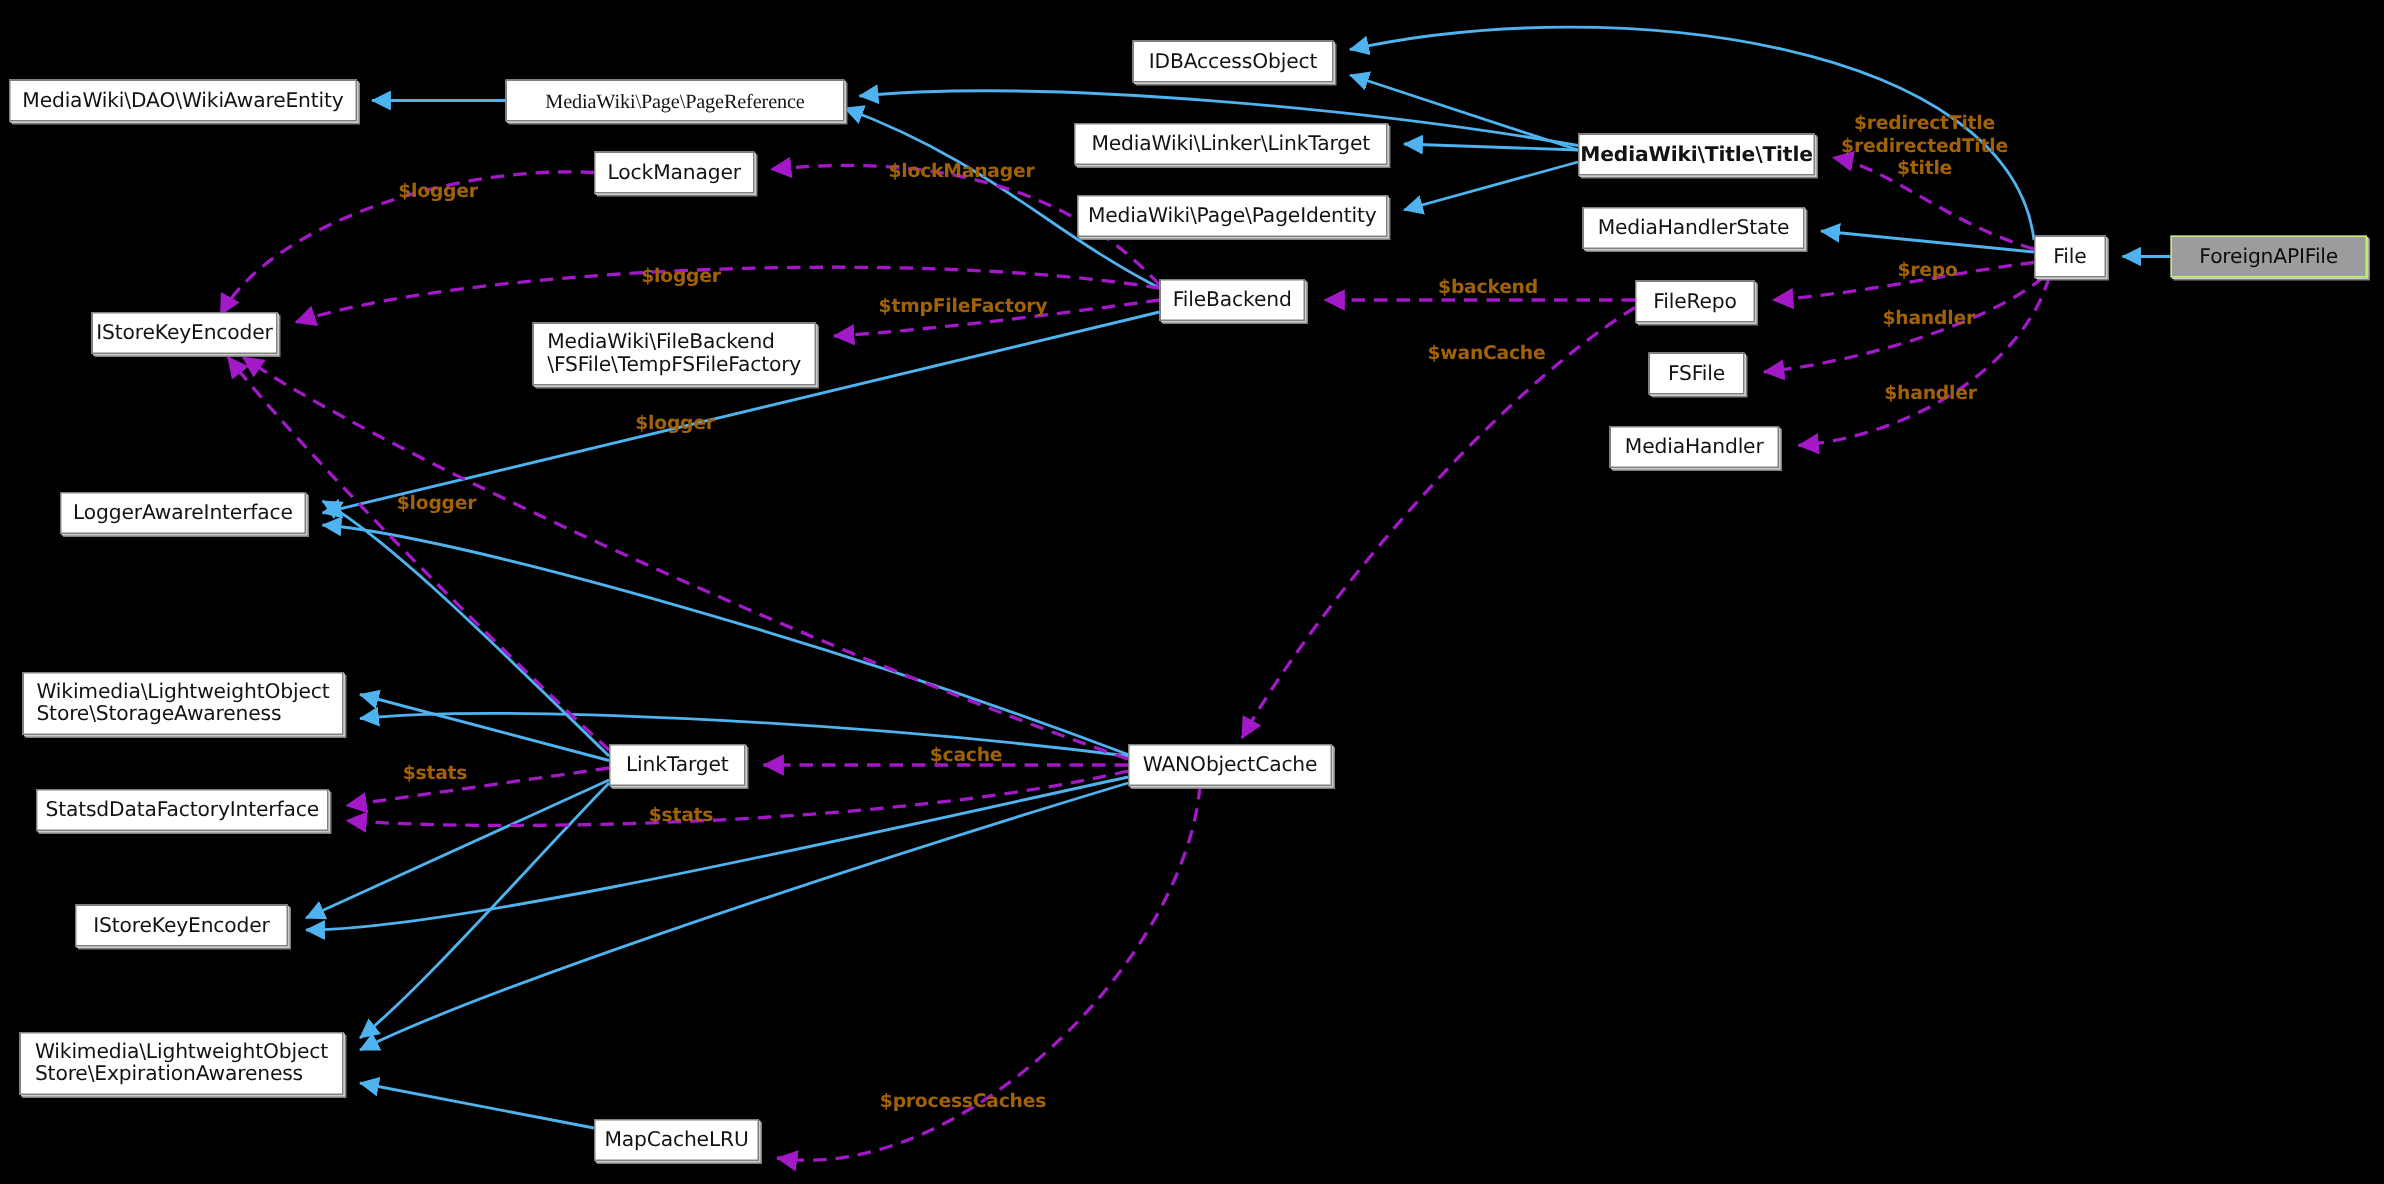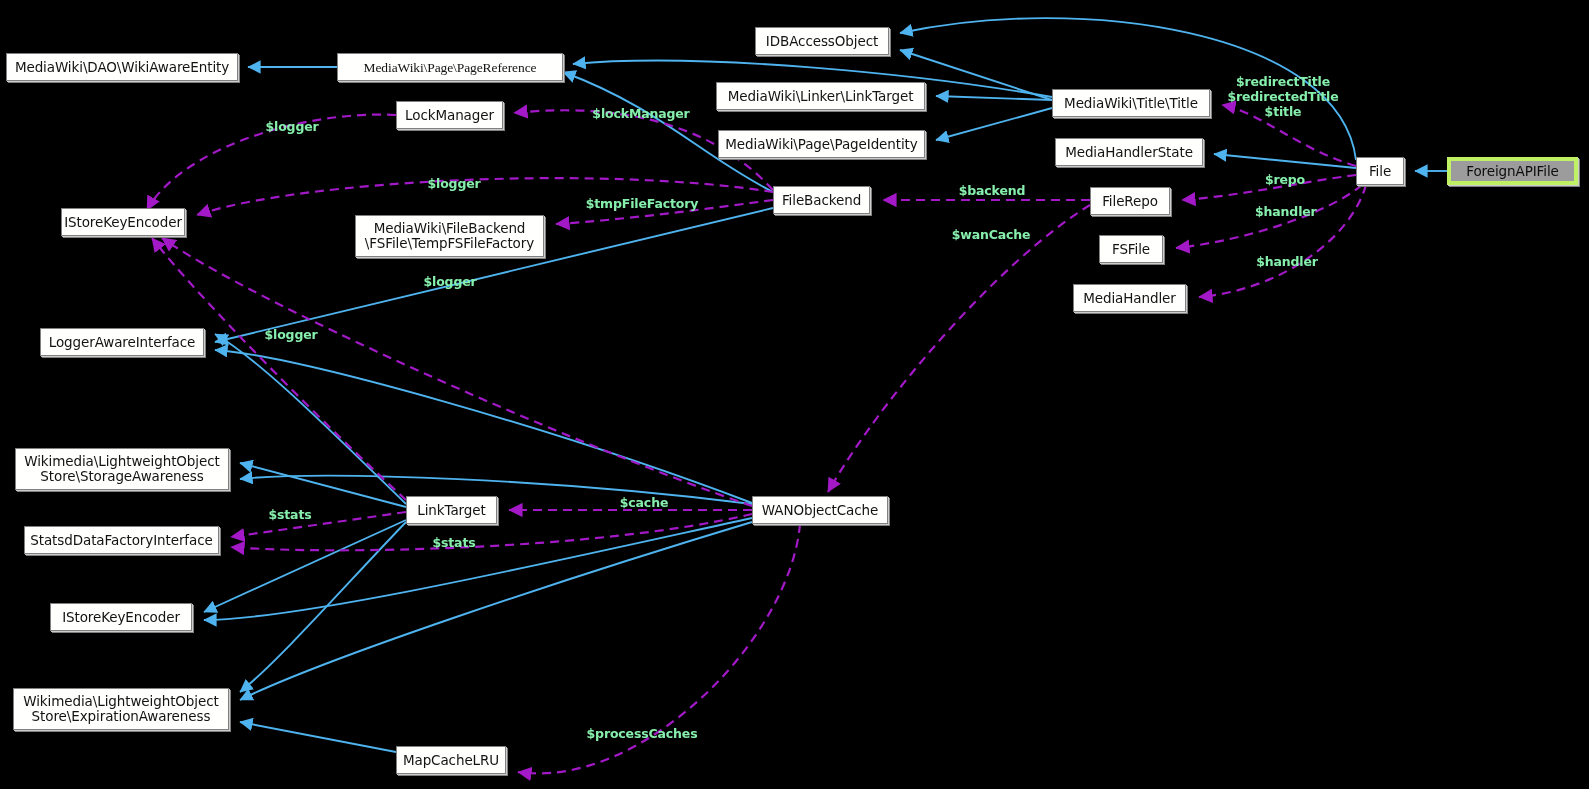--- a/index.html
+++ b/index.html
@@ -17,32 +17,32 @@
     box-sizing:border-box;
     background:#fffffd;
     border:1px solid #808080;
     box-shadow:1px 1px 0 0 #cccccc, 2px 2px 0 0 #808080;
     color:#131313;
     font-size:13.5px;
     line-height:15px;
     display:flex;
     align-items:center;
     justify-content:center;
-    text-align:center;
+    text-align:left;
     white-space:pre-line;
     letter-spacing:-0.1px;
   }
   .node.highlight{
     background:#9c9c9c;
-    border:4px solid #bef264;
+    border:1px solid #bef264;
     color:#0d0d0d;
   }
   .edge-label{
     position:absolute;
-    color:#86efac;
+    color:#a16207;
     font-size:12.5px;
     font-weight:bold;
     line-height:15px;
     white-space:pre-line;
     text-align:center;
     letter-spacing:-0.15px;
   }
 </style>
 </head>
 <body>
@@ -99,21 +99,21 @@
       </g>
   </svg>
 
   <div id="node-layer">
       <div class="node" style="left: 6px; top: 53px; width: 232px; height: 28px;">MediaWiki\DAO\WikiAwareEntity</div>
       <div class="node" style="left: 337px; top: 53px; width: 226px; height: 28px; font-family: Liberation Serif, serif;">MediaWiki\Page\PageReference</div>
       <div class="node" style="left: 755px; top: 27px; width: 134px; height: 28px;">IDBAccessObject</div>
       <div class="node" style="left: 716px; top: 82px; width: 209px; height: 28px;">MediaWiki\Linker\LinkTarget</div>
       <div class="node" style="left: 718px; top: 130px; width: 207px; height: 28px;">MediaWiki\Page\PageIdentity</div>
       <div class="node" style="left: 396px; top: 101px; width: 107px; height: 28px;">LockManager</div>
-      <div class="node" style="left: 1052px; top: 89px; width: 158px; height: 28px;">MediaWiki\Title\Title</div>
+      <div class="node" style="left: 1052px; top: 89px; width: 158px; height: 28px; font-weight: bold;">MediaWiki\Title\Title</div>
       <div class="node" style="left: 1055px; top: 138px; width: 148px; height: 28px;">MediaHandlerState</div>
       <div class="node" style="left: 1356px; top: 157px; width: 48px; height: 28px;">File</div>
       <div class="node highlight" style="left: 1447px; top: 157px; width: 131px; height: 28px;">ForeignAPIFile</div>
       <div class="node" style="left: 61px; top: 208px; width: 124px; height: 28px;">IStoreKeyEncoder</div>
       <div class="node" style="left: 355px; top: 215px; width: 189px; height: 42px;">MediaWiki\FileBackend
 \FSFile\TempFSFileFactory</div>
       <div class="node" style="left: 773px; top: 186px; width: 97px; height: 28px;">FileBackend</div>
       <div class="node" style="left: 1090px; top: 187px; width: 80px; height: 28px;">FileRepo</div>
       <div class="node" style="left: 1099px; top: 235px; width: 64px; height: 28px;">FSFile</div>
       <div class="node" style="left: 1073px; top: 284px; width: 113px; height: 28px;">MediaHandler</div>

